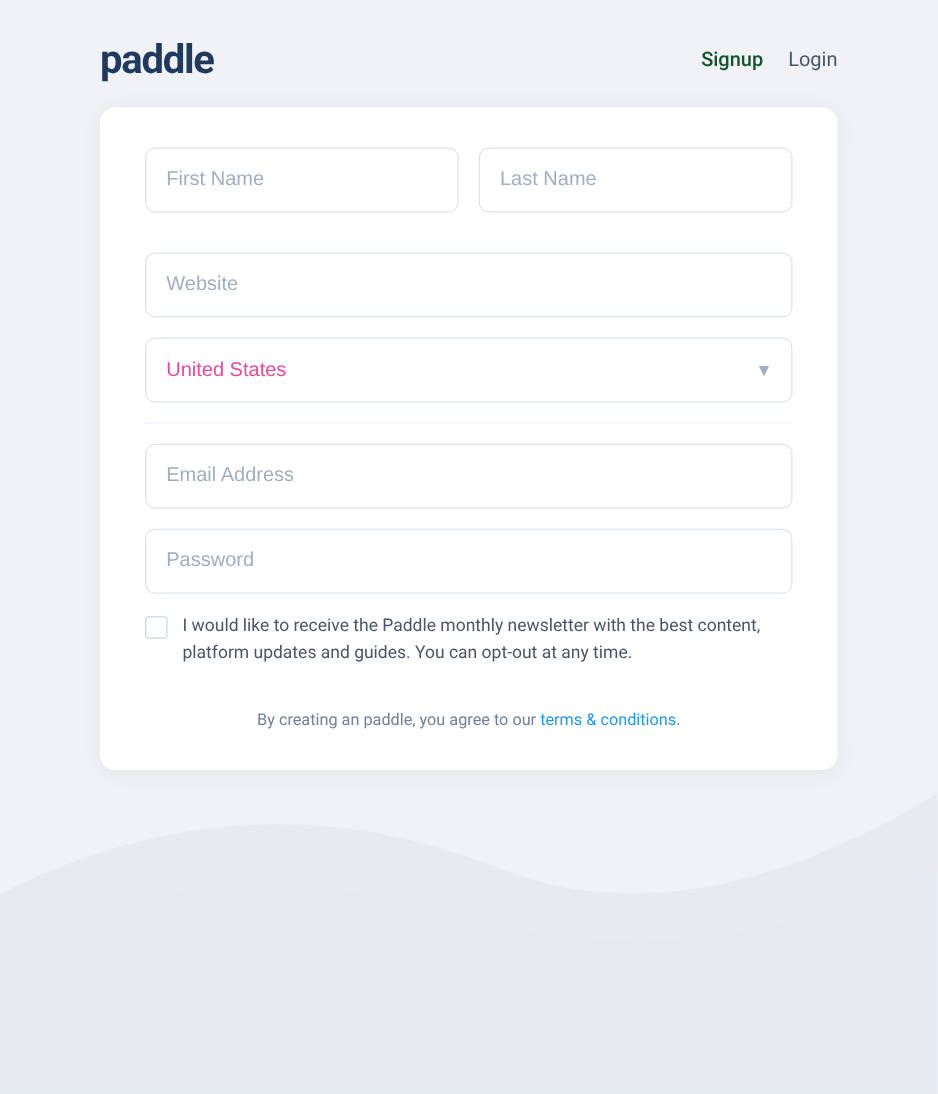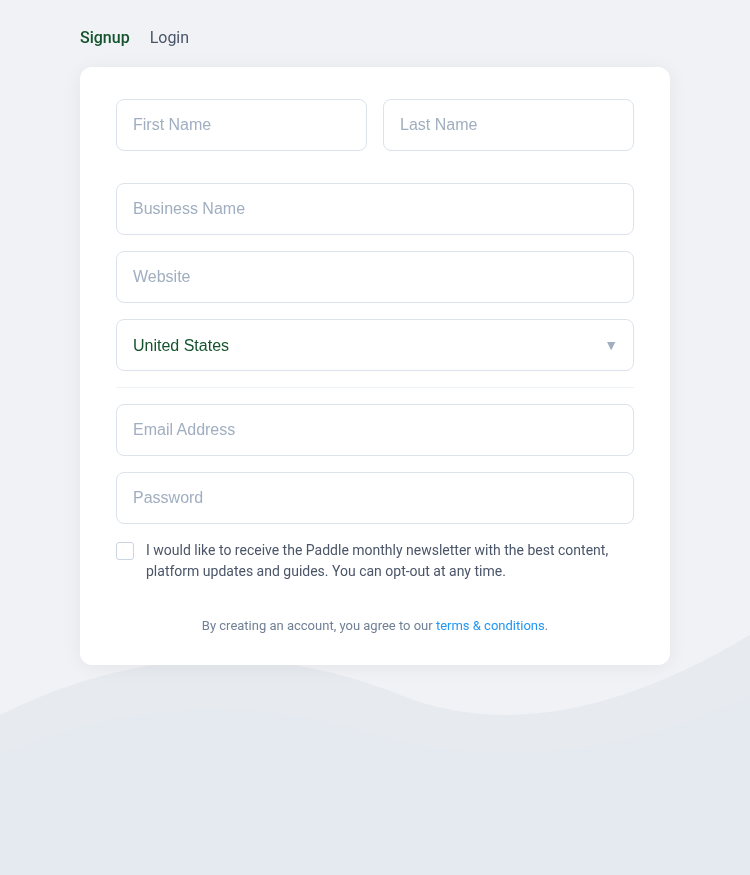--- a/index.html
+++ b/index.html
@@ -127,21 +127,21 @@
       width: 100%;
     }
 
     .country-select {
       width: 100%;
       height: 52px;
       border: 1.5px solid #dde3ec;
       border-radius: 8px;
       padding: 0 16px;
       font-size: 16px;
-      color: #14532d;
+      color: #ec4899;
       background: white;
       outline: none;
       appearance: none;
       cursor: pointer;
     }
 
     .select-arrow {
       position: absolute;
       right: 16px;
       top: 50%;
@@ -216,42 +216,40 @@
 <body>
 
 <svg class="bg-wave" viewBox="0 0 750 340" preserveAspectRatio="none" xmlns="http://www.w3.org/2000/svg">
   <path d="M0,340 L0,180 Q200,80 400,160 Q550,220 750,100 L750,340 Z" fill="#dde3ec" opacity="0.5"></path>
   <path d="M0,340 L0,220 Q180,140 380,200 Q560,250 750,160 L750,340 Z" fill="#e4e9f0" opacity="0.6"></path>
 </svg>
 
 <div class="page-container">
 
   <div class="header">
+    <div class="logo">paddle</div>
     <div class="nav-links">
       <span class="nav-link-signup">Signup</span>
       <span class="nav-link-login">Login</span>
     </div>
   </div>
 
   <div class="form-wrapper">
 
     
     <div class="form-row">
       <div class="form-group form-group-half">
         <input type="text" placeholder="First Name" style="">
       </div>
       <div class="form-group form-group-half">
         <input type="text" placeholder="Last Name" style="">
       </div>
     </div>
 
     
-    <div class="form-group">
-      <input type="text" placeholder="Business Name" style="">
-    </div>
 
     
     <div class="form-group">
       <input type="text" placeholder="Website" style="">
     </div>
 
     
     <div class="form-group">
       <div class="select-wrapper">
         <select class="country-select">
@@ -282,18 +280,18 @@
     
     <div class="checkbox-area">
       <input type="checkbox" class="checkbox-input" style="">
       <label class="checkbox-label">I would like to receive the Paddle monthly newsletter with the best content, platform updates and guides. You can opt-out at any time.</label>
     </div>
 
     
 
     
     <p class="terms-text">
-      <span>By creating an account, you agree to our </span><span class="terms-link">terms &amp; conditions</span><span>.</span>
+      <span>By creating an paddle, you agree to our </span><span class="terms-link">terms &amp; conditions</span><span>.</span>
     </p>
 
   </div>
 
 </div>
 
 </body></html>

